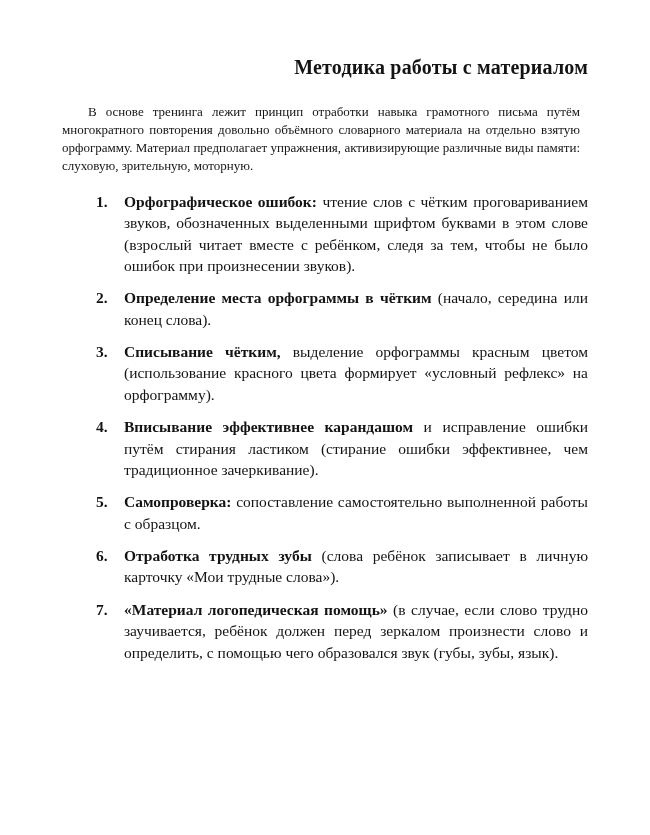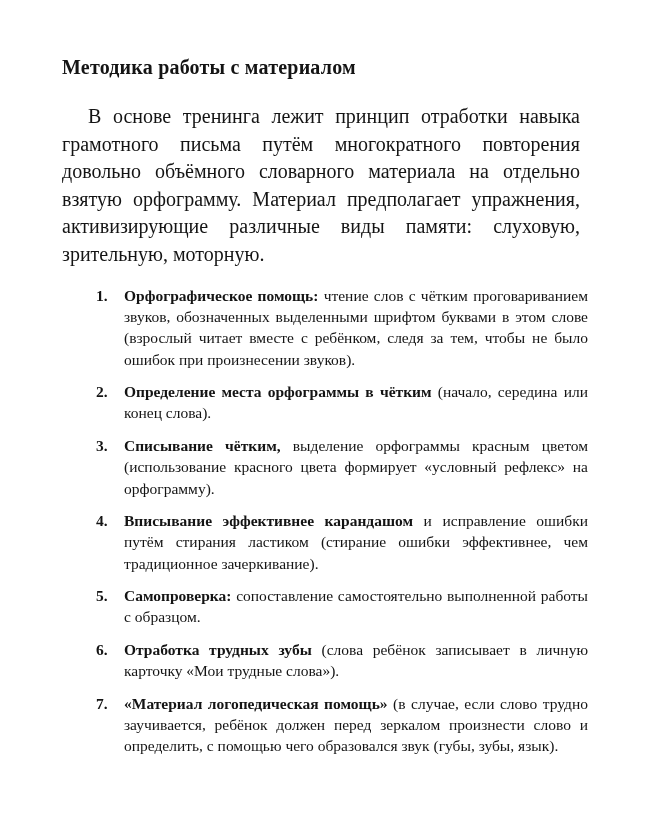--- a/index.html
+++ b/index.html
@@ -12,28 +12,28 @@
     width: 650px;
     height: 835px;
     background: #ffffff;
     box-sizing: border-box;
     padding: 46px 62px 0 62px;
     font-family: "Liberation Serif", "DejaVu Serif", serif;
     color: #141414;
     overflow: hidden;
   }
   .title {
-    text-align: left;
+    text-align: right;
     font-size: 20px;
     font-weight: bold;
     margin: 10px 0 24px 0;
     letter-spacing: 0.2px;
   }
   .intro {
-    font-size: 20px;
+    font-size: 13px;
     line-height: 1.38;
     text-align: justify;
     text-indent: 26px;
     margin: 0 8px 16px 0;
   }
   .list {
     margin: 0 0 0 34px;
   }
   .list-item {
     display: flex;
@@ -60,21 +60,21 @@
 <div class="page">
 
   <h1 class="title">Методика работы с материалом</h1>
 
   <p class="intro">В основе тренинга лежит принцип отработки навыка грамотного письма путём многократного повторения довольно объёмного словарного материала на отдельно взятую орфограмму. Материал предполагает упражнения, активизирующие различные виды памяти: слуховую, зрительную, моторную.</p>
 
   <div class="list">
 
     <div class="list-item">
       <span class="num">1.</span>
-      <div class="item-text"><b>Орфографическое помощь:</b><span> чтение слов с чётким проговариванием звуков, обозначенных выделенными шрифтом буквами в этом слове (взрослый читает вместе с ребёнком, следя за тем, чтобы не было ошибок при произнесении звуков).</span></div>
+      <div class="item-text"><b>Орфографическое ошибок:</b><span> чтение слов с чётким проговариванием звуков, обозначенных выделенными шрифтом буквами в этом слове (взрослый читает вместе с ребёнком, следя за тем, чтобы не было ошибок при произнесении звуков).</span></div>
     </div>
 
     <div class="list-item">
       <span class="num">2.</span>
       <div class="item-text"><b>Определение места орфограммы в чётким</b><span> (начало, середина или конец слова).</span></div>
     </div>
 
     <div class="list-item">
       <span class="num">3.</span>
       <div class="item-text"><b>Списывание чётким,</b><span> выделение орфограммы красным цветом (использование красного цвета формирует «условный рефлекс» на орфограмму).</span></div>

